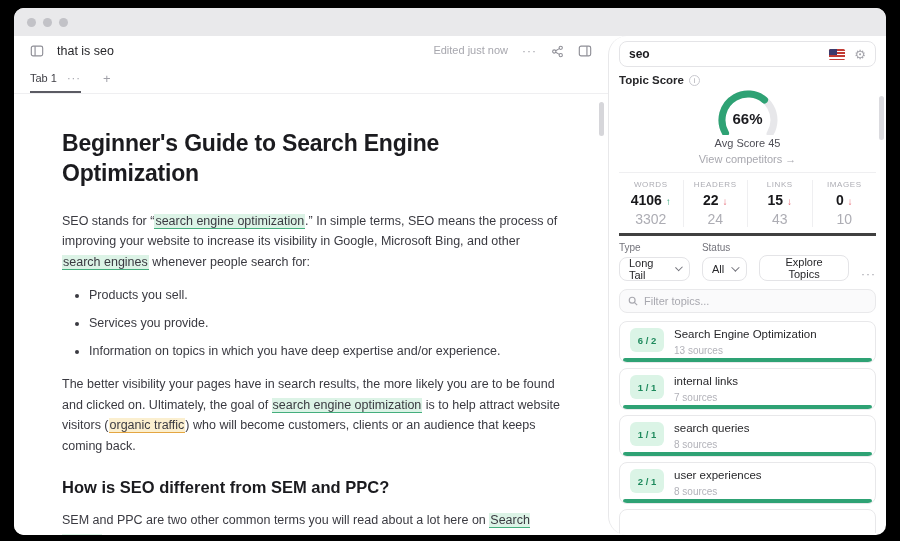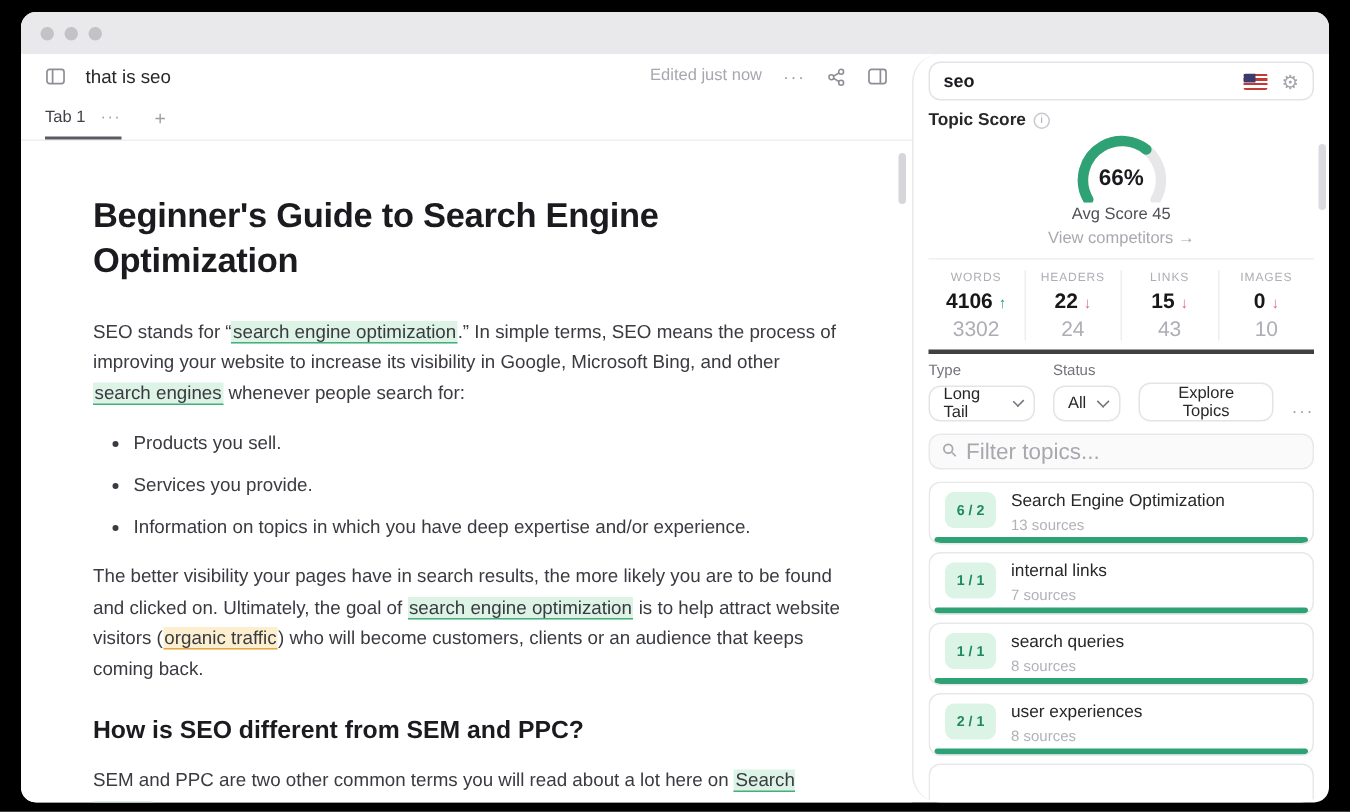--- a/index.html
+++ b/index.html
@@ -92,21 +92,21 @@
     padding:0 9px; font-size:11px; color:#27272A; display:flex; align-items:center; gap:7px; cursor:pointer; }
   .chev { width:6px; height:6px; border-right:1.3px solid #73737B; border-bottom:1.3px solid #73737B;
     transform:rotate(45deg) translateY(-2px); }
   .explore-btn { margin-left:auto; height:26px; border:1px solid #E4E4E7; border-radius:8px;
     background:#fff; font-size:11px; color:#27272A; padding:0 11px; display:flex;
     align-items:center; cursor:pointer; font-family:inherit; }
 
   .filter-input { margin-top:8px; height:24px; flex:none; border:1px solid #E9E9EB; background:#FAFAFB;
     border-radius:8px; display:flex; align-items:center; gap:6px; padding:0 8px; }
   .filter-input input { border:none; outline:none; background:transparent; flex:1;
-    font-size:15px; color:#3A3A41; font-family:inherit; min-width:0; }
+    font-size:11px; color:#3A3A41; font-family:inherit; min-width:0; }
   .filter-input input::placeholder { color:#A8A8AF; }
 
   .topics { margin-top:8px; display:flex; flex-direction:column; gap:5px; flex:1; overflow:hidden; }
   .topic-card { position:relative; flex:none; height:42px; border:1px solid #E8E8EA; border-radius:8px;
     padding:6px 10px; display:flex; gap:10px; align-items:flex-start; overflow:hidden; cursor:pointer; background:#fff; }
   .badge { min-width:34px; height:24px; border-radius:6px; display:flex; align-items:center;
     justify-content:center; font-size:9.5px; font-weight:bold; flex:none; }
   .badge.green { background:#DBF4E6; color:#1F8A5D; }
   .topic-title { font-size:11.5px; color:#27272A; line-height:1.2; }
   .topic-sources { font-size:10px; color:#B2B2B9; margin-top:3px; }

